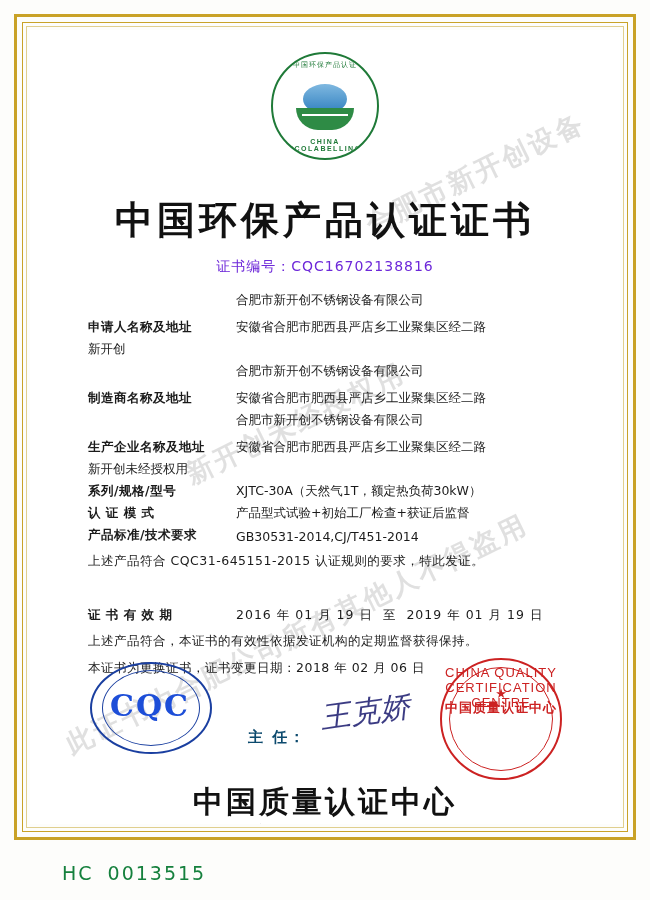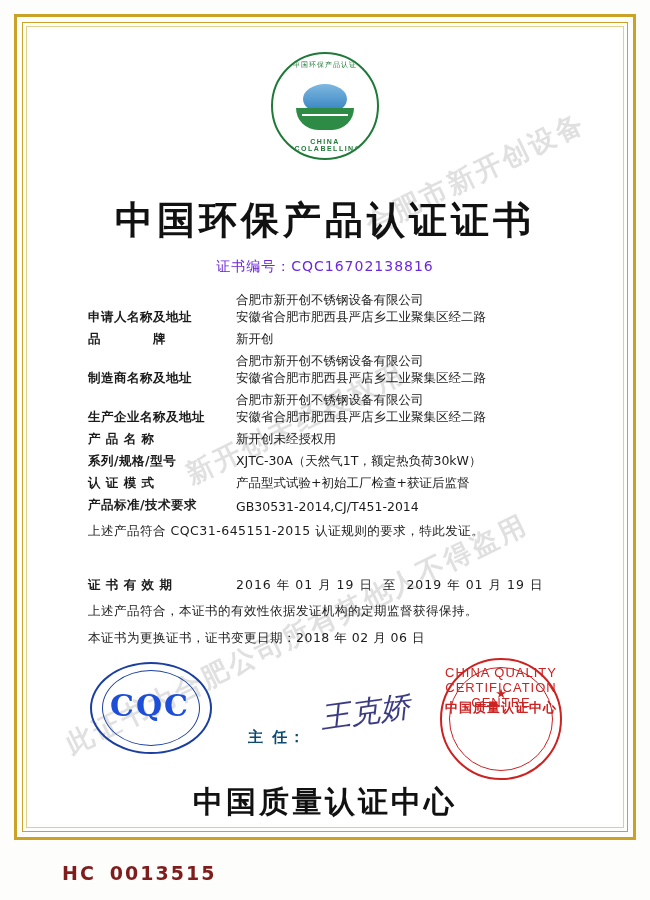--- a/index.html
+++ b/index.html
@@ -110,21 +110,21 @@
     font-size:12.5px;color:#1b1b1b;
   }
   .row{display:flex;align-items:flex-end;margin-bottom:5px;}
   .label{
     width:148px;flex:0 0 148px;
     font-weight:bold;
     letter-spacing:0.5px;
     white-space:nowrap;
   }
   .value{flex:1;}
-  .value .line2{margin-top:0;}
+  .value .line2{margin-top:10px;}
   .para{
     margin-top:7px;margin-bottom:5px;
     line-height:1.55;
     letter-spacing:0.5px;
   }
   .validity .value{letter-spacing:1px;margin-top:32px;}
 
   
   .sig-area{
     position:absolute;left:0;right:0;top:610px;height:140px;
@@ -192,21 +192,21 @@
   .addr{
     position:absolute;left:0;right:0;top:792px;
     text-align:center;font-size:11px;color:#111;
     font-family:"DejaVu Sans", sans-serif;
   }
 
   
   .serial{
     position:absolute;left:62px;bottom:16px;
     font-family:"DejaVu Sans", sans-serif;
-    font-size:19px;font-weight:bold;color:#7f1d1d;letter-spacing:2px;
+    font-size:19px;font-weight:normal;color:#15803d;letter-spacing:2px;
   }
   .serial .hc{margin-right:14px;}
 </style>
 </head>
 <body>
 
 <div class="cert">
 
   <div class="border-outer"></div>
   <div class="border-inner"></div>
@@ -237,21 +237,20 @@
 
       <div class="row">
         <div class="label">申请人名称及地址</div>
         <div class="value">
           <div>合肥市新开创不锈钢设备有限公司</div>
           <div class="line2">安徽省合肥市肥西县严店乡工业聚集区经二路</div>
         </div>
       </div>
 
       <div class="row">
-        <div class="label">品　　　　牌</div>
         <div class="value">
           <div>新开创</div>
         </div>
       </div>
 
       <div class="row">
         <div class="label">制造商名称及地址</div>
         <div class="value">
           <div>合肥市新开创不锈钢设备有限公司</div>
           <div class="line2">安徽省合肥市肥西县严店乡工业聚集区经二路</div>
@@ -260,21 +259,20 @@
 
       <div class="row">
         <div class="label">生产企业名称及地址</div>
         <div class="value">
           <div>合肥市新开创不锈钢设备有限公司</div>
           <div class="line2">安徽省合肥市肥西县严店乡工业聚集区经二路</div>
         </div>
       </div>
 
       <div class="row">
-        <div class="label">产 品 名 称</div>
         <div class="value">
           <div>新开创未经授权用</div>
         </div>
       </div>
 
       <div class="row">
         <div class="label">系列/规格/型号</div>
         <div class="value">
           <div>XJTC-30A（天然气1T，额定热负荷30kW）</div>
         </div>

